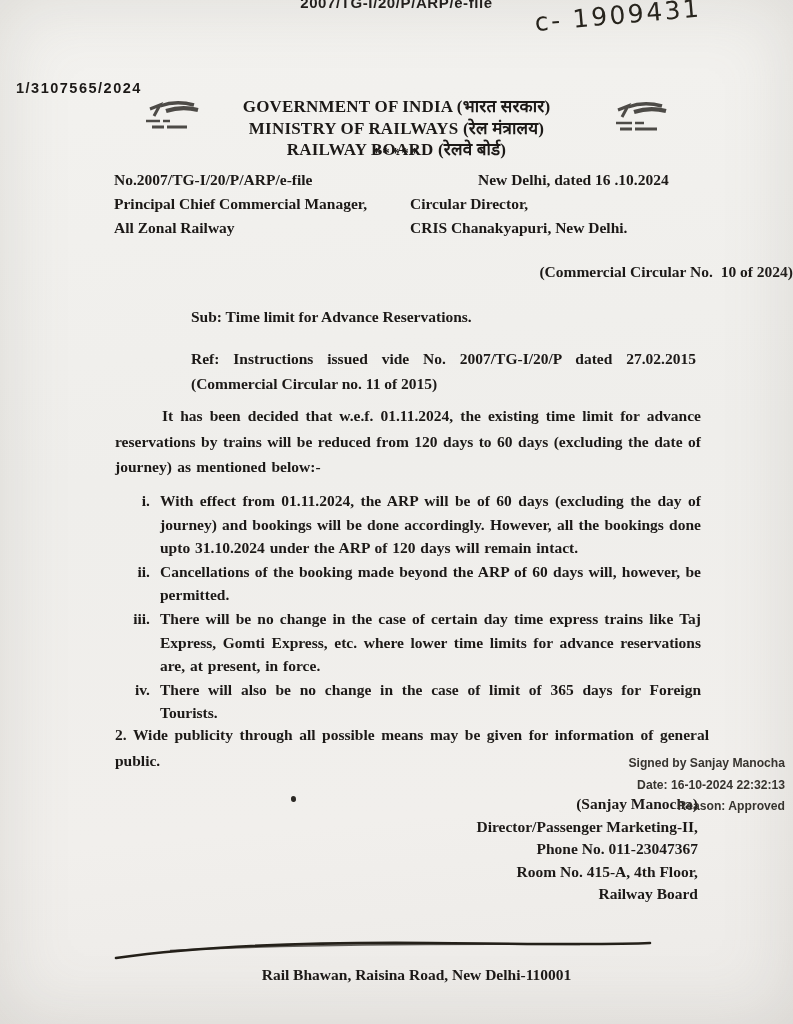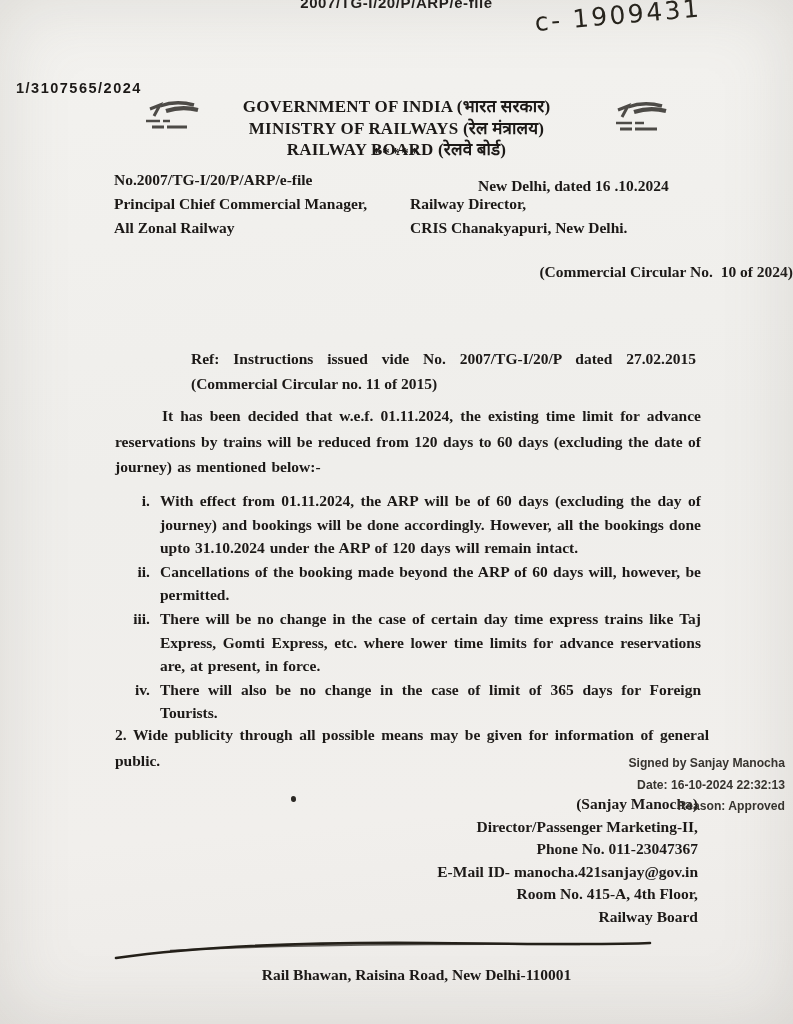--- a/index.html
+++ b/index.html
@@ -33,21 +33,21 @@
     font-size:17px;line-height:21.5px;letter-spacing:.2px;}
   .header-stars{top:145px;left:0;right:0;text-align:center;
     font-size:15px;letter-spacing:2px;}
 
   .emblem{opacity:.82;filter:blur(.7px);}
   .emblem-left{top:96px;left:136px;}
   .emblem-right{top:96px;left:606px;}
 
   .row-text{font-size:15.5px;white-space:nowrap;}
   .file-no{top:171px;left:114px;}
-  .place-date{top:177px;left:478px;}
+  .place-date{top:171px;left:478px;}
   .addr-left-1{top:195px;left:114px;}
   .addr-right-1{top:195px;left:410px;}
   .addr-left-2{top:219px;left:114px;}
   .addr-right-2{top:219px;left:410px;}
 
   .circular-title{top:263px;left:40px;right:0;text-align:right;
     font-size:15.5px;white-space:pre-wrap;}
   .subject{top:308px;left:191px;font-size:15.5px;}
   .reference{top:347px;left:191px;width:505px;font-size:15.5px;line-height:24.5px;}
   .reference .just{text-align:justify;text-align-last:justify;}
@@ -110,26 +110,27 @@
         <path d="M28 16 Q 44 11 60 15" stroke-width="4.2"></path>
         <path d="M10 27 h16 M29 27 h9" stroke-width="2.4"></path>
         <path d="M14 33 h12 M29 33 h22" stroke-width="2.8"></path>
       </g>
     </svg>
   </div>
 
   <div class="abs row-text file-no">No.2007/TG-I/20/P/ARP/e-file</div>
   <div class="abs row-text place-date">New Delhi, dated 16 .10.2024</div>
   <div class="abs row-text addr-left-1">Principal Chief Commercial Manager,</div>
-  <div class="abs row-text addr-right-1">Railway Director,</div>
+  <div class="abs row-text addr-right-1">Circular Director,</div>
   <div class="abs row-text addr-left-2">All Zonal Railway</div>
   <div class="abs row-text addr-right-2">CRIS Chanakyapuri, New Delhi.</div>
 
   <div class="abs circular-title">(Commercial Circular No.  10 of 2024)</div>
 
+  <div class="abs subject">Sub: Time limit for Advance Reservations.</div>
 
   <div class="abs reference">
     <div class="just">Ref: Instructions issued vide No. 2007/TG-I/20/P dated 27.02.2015</div>
     <div>(Commercial Circular no. 11 of 2015)</div>
   </div>
 
   <div class="abs para1">It has been decided that w.e.f. 01.11.2024, the existing time limit for advance reservations by trains will be reduced from 120 days to 60 days (excluding the date of journey) as mentioned below:-</div>
 
   <div class="abs points">
     <div class="point">
@@ -155,21 +156,20 @@
   <div class="abs stamp">
     <div>Signed by Sanjay Manocha</div>
     <div>Date: 16-10-2024 22:32:13</div>
     <div>Reason: Approved</div>
   </div>
 
   <div class="abs signatory">
     <div>(Sanjay Manocha)</div>
     <div>Director/Passenger Marketing-II,</div>
     <div>Phone No. 011-23047367</div>
-    <div>E-Mail ID- manocha.421sanjay@gov.in</div>
     <div>Room No. 415-A, 4th Floor,</div>
     <div>Railway Board</div>
   </div>
 
   <div class="abs ink-dot"></div>
 
   <div class="abs rule">
     <svg width="545" height="24" viewBox="0 0 545 24">
       <path d="M6 20 C 90 8, 200 4, 320 5 S 500 7, 540 5" fill="none" stroke="#242019" stroke-width="2.6" stroke-linecap="round"></path>
       <path d="M60 12.5 C 180 6.5, 320 5.5, 470 6.5" fill="none" stroke="#242019" stroke-width="1.6" opacity=".7"></path>

